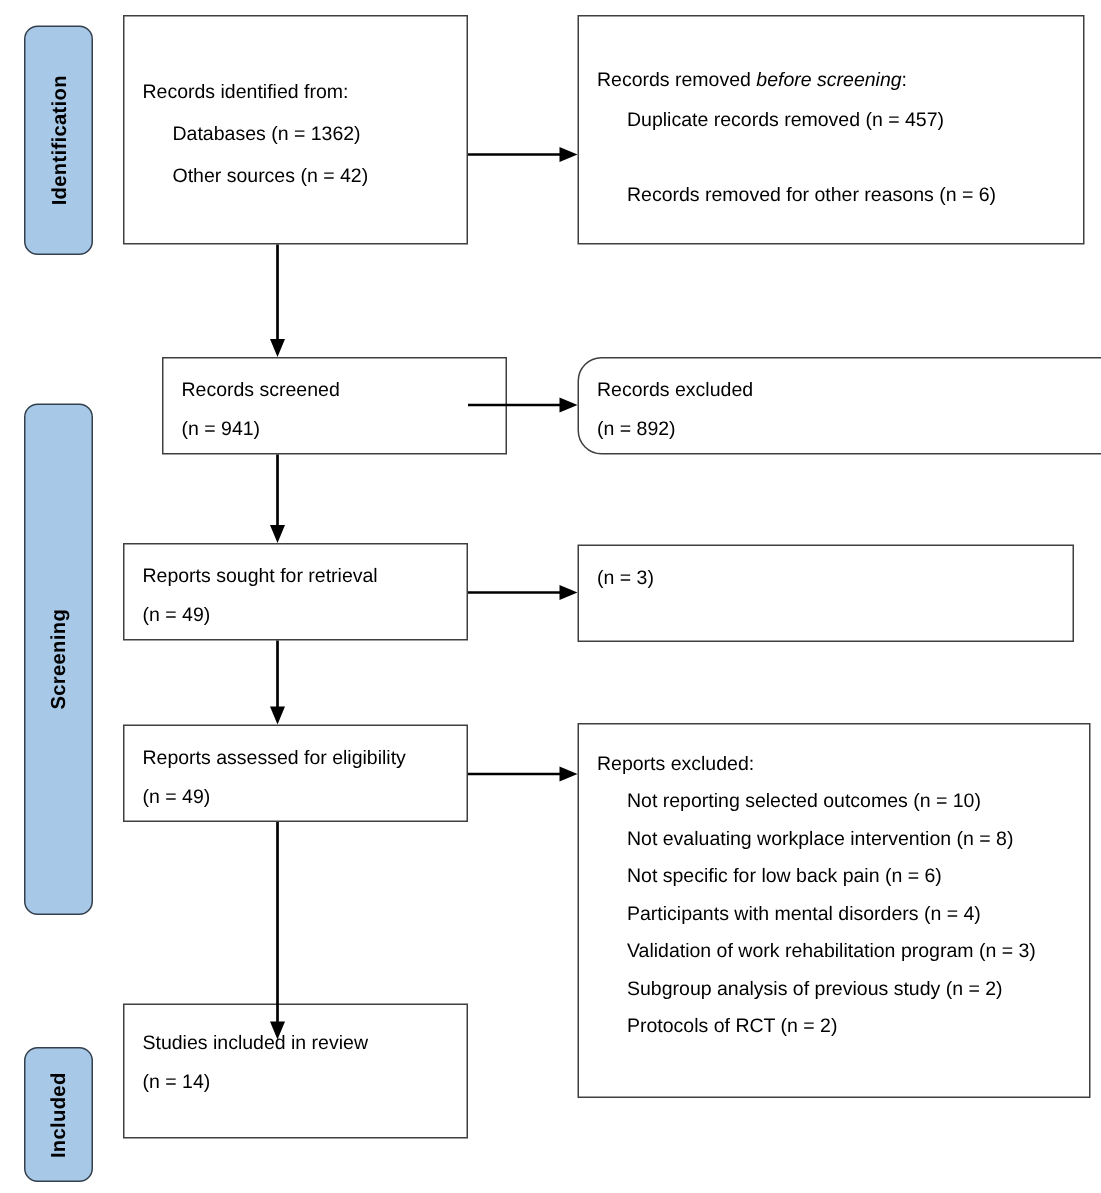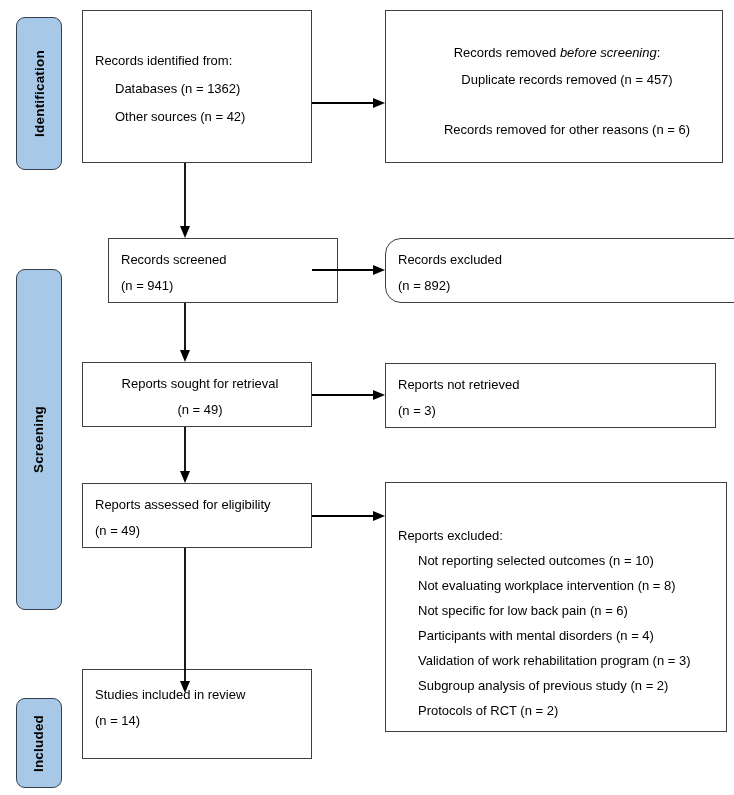--- a/index.html
+++ b/index.html
@@ -31,21 +31,21 @@
   }
   .stage .vtext {
     transform:rotate(-90deg);
     white-space:nowrap;
     font-weight:bold;
     font-size:13.5px;
     letter-spacing:0.2px;
   }
   .indent { margin-left:20px; }
   .spacer23 { height:23px; }
-  .lh27 { line-height:27px;text-align:center; }
+  .lh27 { line-height:27px; }
   .lh28 { line-height:28px; }
   .lh25 { line-height:25px; }
   .arrows {
     position:absolute;
     left:0; top:0;
     width:734px; height:795px;
     pointer-events:none;
   }
   i { font-style:italic; }
 </style>
@@ -68,21 +68,21 @@
     <div>Records identified from:</div>
     <div class="indent">Databases (n = 1362)</div>
     <div class="indent">Other sources (n = 42)</div>
   </div>
 
   <div class="box" style="left:82px; top:238px; width:230px; height:65px; padding:8px 6px 0 12px;margin-left:26px;">
     <div>Records screened</div>
     <div>(n = 941)</div>
   </div>
 
-  <div class="box" style="left:82px; top:362px; width:230px; height:65px; padding:8px 6px 0 12px;text-align:center;">
+  <div class="box" style="left:82px; top:362px; width:230px; height:65px; padding:8px 6px 0 12px;">
     <div>Reports sought for retrieval</div>
     <div>(n = 49)</div>
   </div>
 
   <div class="box" style="left:82px; top:483px; width:230px; height:65px; padding:8px 17px 0 12px;">
     <div>Reports assessed for eligibility</div>
     <div>(n = 49)</div>
   </div>
 
   <div class="box" style="left:82px; top:669px; width:230px; height:90px; padding:12px 6px 0 12px;">
@@ -96,25 +96,24 @@
     <div class="spacer23"></div>
     <div class="indent">Records removed for other reasons (n = 6)</div>
   </div>
 
   <div class="box" style="left:385px; top:238px; width:381px; height:65px; padding:8px 6px 0 12px;border-radius:16px;">
     <div>Records excluded</div>
     <div>(n = 892)</div>
   </div>
 
   <div class="box" style="left:385px; top:363px; width:331px; height:65px; padding:8px 6px 0 12px;">
-    <div>Reports not retrieved</div>
     <div>(n = 3)</div>
   </div>
 
-  <div class="box lh25" style="left:385px; top:482px; width:342px; height:250px; padding:40px 6px 0 12px;">
+  <div class="box lh25" style="left:385px; top:482px; width:342px; height:250px; padding:13px 6px 0 12px;">
     <div>Reports excluded:</div>
     <div class="indent">Not reporting selected outcomes (n = 10)</div>
     <div class="indent">Not evaluating workplace intervention (n = 8)</div>
     <div class="indent">Not specific for low back pain (n = 6)</div>
     <div class="indent">Participants with mental disorders (n = 4)</div>
     <div class="indent">Validation of work rehabilitation program (n = 3)</div>
     <div class="indent">Subgroup analysis of previous study (n = 2)</div>
     <div class="indent">Protocols of RCT (n = 2)</div>
   </div>
 

